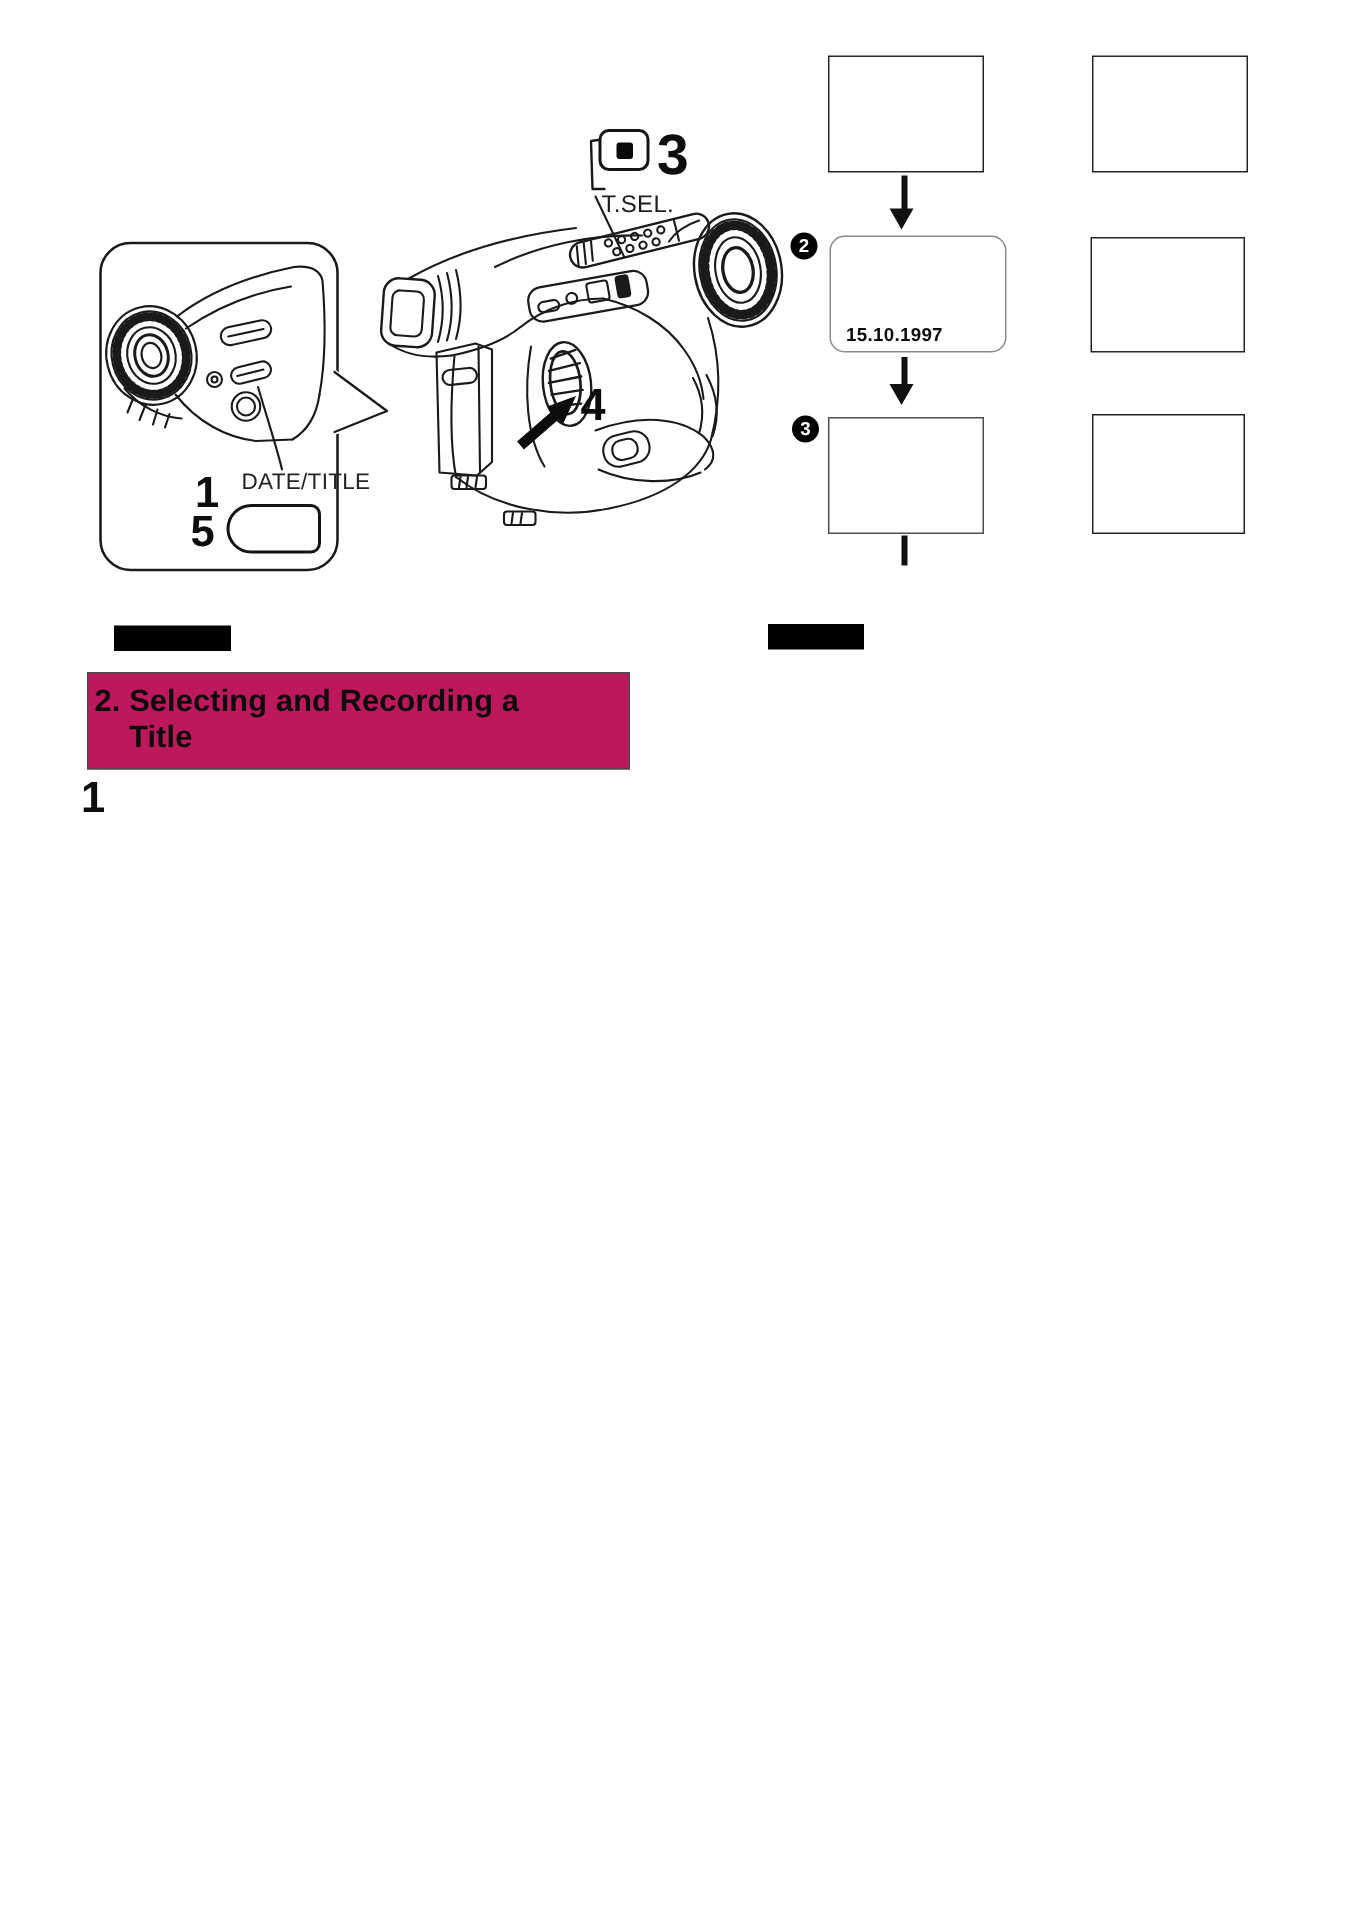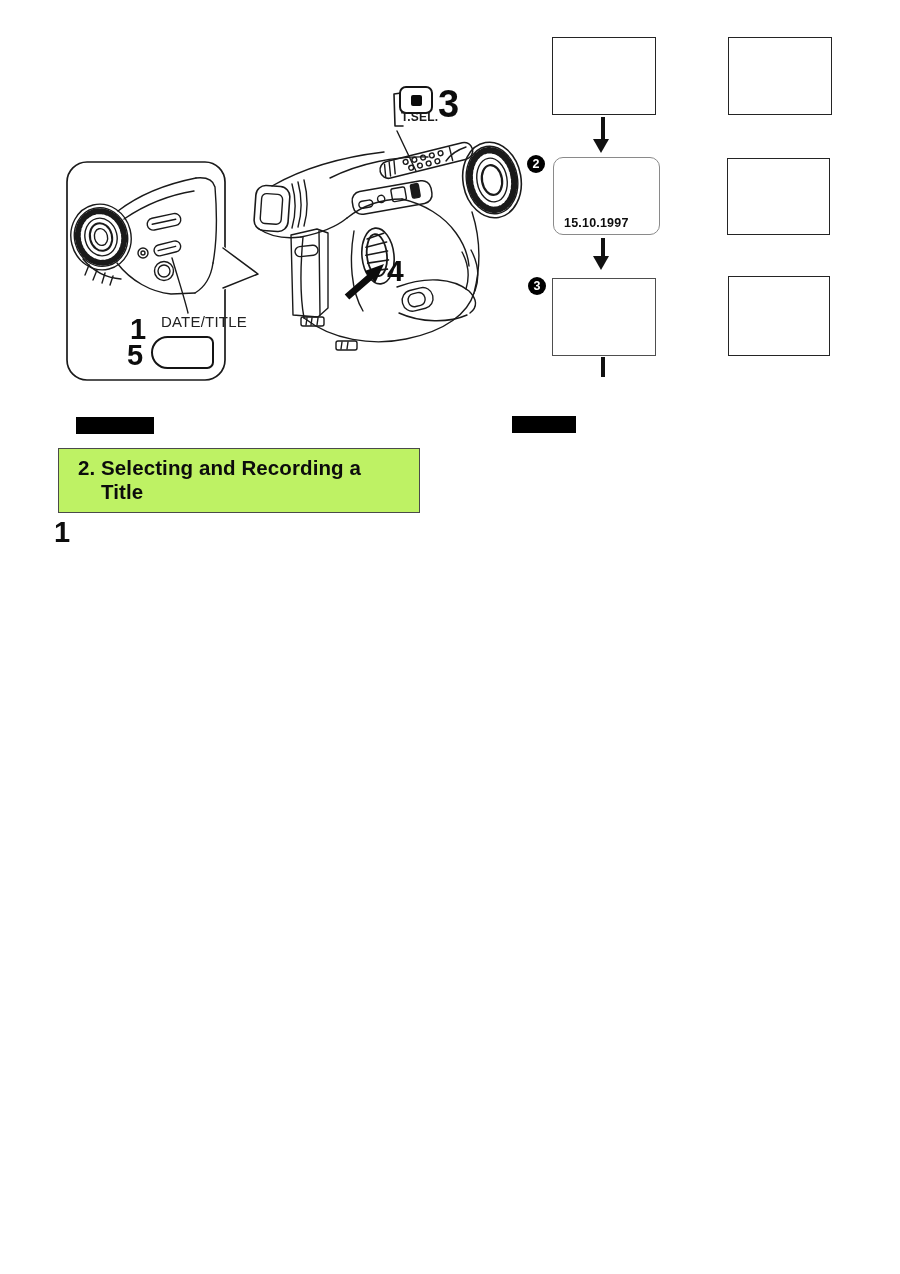--- a/index.html
+++ b/index.html
@@ -8,39 +8,39 @@
     font-family:"Liberation Sans",sans-serif;color:#141414;
     -webkit-font-smoothing:antialiased;
   }
   .abs{position:absolute;}
   svg.lineart{position:absolute;left:0;top:0;pointer-events:none;}
 
   
   .tsel-btn{left:399px;top:86px;width:34px;height:28px;border:2.4px solid #141414;
     border-radius:7px;background:#fff;display:flex;align-items:center;justify-content:center;box-sizing:border-box;}
   .tsel-btn .sq{width:11px;height:11px;background:#0a0a0a;border-radius:2px;}
-  .tsel-label{left:401px;top:110px;font-size:12px;letter-spacing:.2px;color:#1c1c1c;font-weight:bold;}
+  .tsel-label{left:401px;top:128px;font-size:16px;letter-spacing:.2px;color:#1c1c1c;}
   .num{font-weight:bold;line-height:1;color:#0d0d0d;}
   .num-3{left:438px;top:85px;font-size:38px;}
   .num-4{left:387px;top:256px;font-size:30px;}
   .num-1i{left:130px;top:315px;font-size:29px;}
   .num-5i{left:127px;top:341px;font-size:29px;}
   .num-1b{left:54px;top:518px;font-size:29px;}
 
   
   .dt-label{left:161px;top:313px;font-size:15px;letter-spacing:.2px;color:#222;}
   .dt-pill{left:151px;top:336px;width:63px;height:33px;border:2.6px solid #141414;
     border-radius:17px 7px 7px 17px;background:#fff;box-sizing:border-box;}
 
   
   .screen{box-sizing:border-box;background:#fff;border:1.6px solid #242424;}
   .screen.rounded{border:1.5px solid #8a8a8a;border-radius:10px;}
   .scr-a1{left:552px;top:37px;width:104px;height:78px;}
   .scr-b1{left:728px;top:37px;width:104px;height:78px;}
-  .scr-a2{left:553px;top:157px;width:107px;height:78px;text-align:right;}
+  .scr-a2{left:553px;top:157px;width:118px;height:78px;text-align:right;}
   .scr-b2{left:727px;top:158px;width:103px;height:77px;}
   .scr-a3{left:552px;top:278px;width:104px;height:78px;border-color:#4e4e4e;border-width:1.5px;}
   .scr-b3{left:728px;top:276px;width:102px;height:80px;}
   .scr-date{position:absolute;left:10px;bottom:4px;font-size:12.5px;font-weight:bold;letter-spacing:.2px;color:#0d0d0d;}
   .arrow-shaft{width:4px;background:#111;}
   .a1s{left:601px;top:117px;height:23px;}
   .a2s{left:601px;top:238px;height:19px;}
   .stub{left:601px;top:357px;height:20px;width:3.5px;background:#111;}
   .arrow-head{width:0;height:0;border-left:8px solid transparent;border-right:8px solid transparent;border-top:14px solid #111;}
   .a1h{left:593px;top:139px;}
@@ -48,21 +48,21 @@
   .badge{width:18px;height:18px;border-radius:50%;background:#000;color:#fff;
     font-size:12.5px;font-weight:bold;line-height:18px;text-align:center;}
   .badge-2{left:527px;top:155px;}
   .badge-3{left:528px;top:277px;}
 
   
   .redact{background:#000;}
   .bar-left{left:76px;top:417px;width:78px;height:17px;}
   .bar-right{left:512px;top:416px;width:64px;height:17px;}
   .title-box{left:58px;top:448px;width:362px;height:65px;border:1.6px solid #4a4a4a;
-    box-sizing:border-box;background:#bef264;padding:7px 0 0 19px;}
+    box-sizing:border-box;background:#be185d;padding:7px 0 0 4px;}
   .title-line{font-size:20.5px;font-weight:bold;line-height:24px;color:#0c0c0c;letter-spacing:.1px;}
   .title-line.l2{margin-left:23px;}
 </style>
 </head>
 <body>
 
 <svg class="lineart" width="900" height="1274" viewBox="0 0 900 1274">
   <g stroke="#1a1a1a" fill="none" stroke-width="1.4" stroke-linecap="round" stroke-linejoin="round">
 
     <g>

